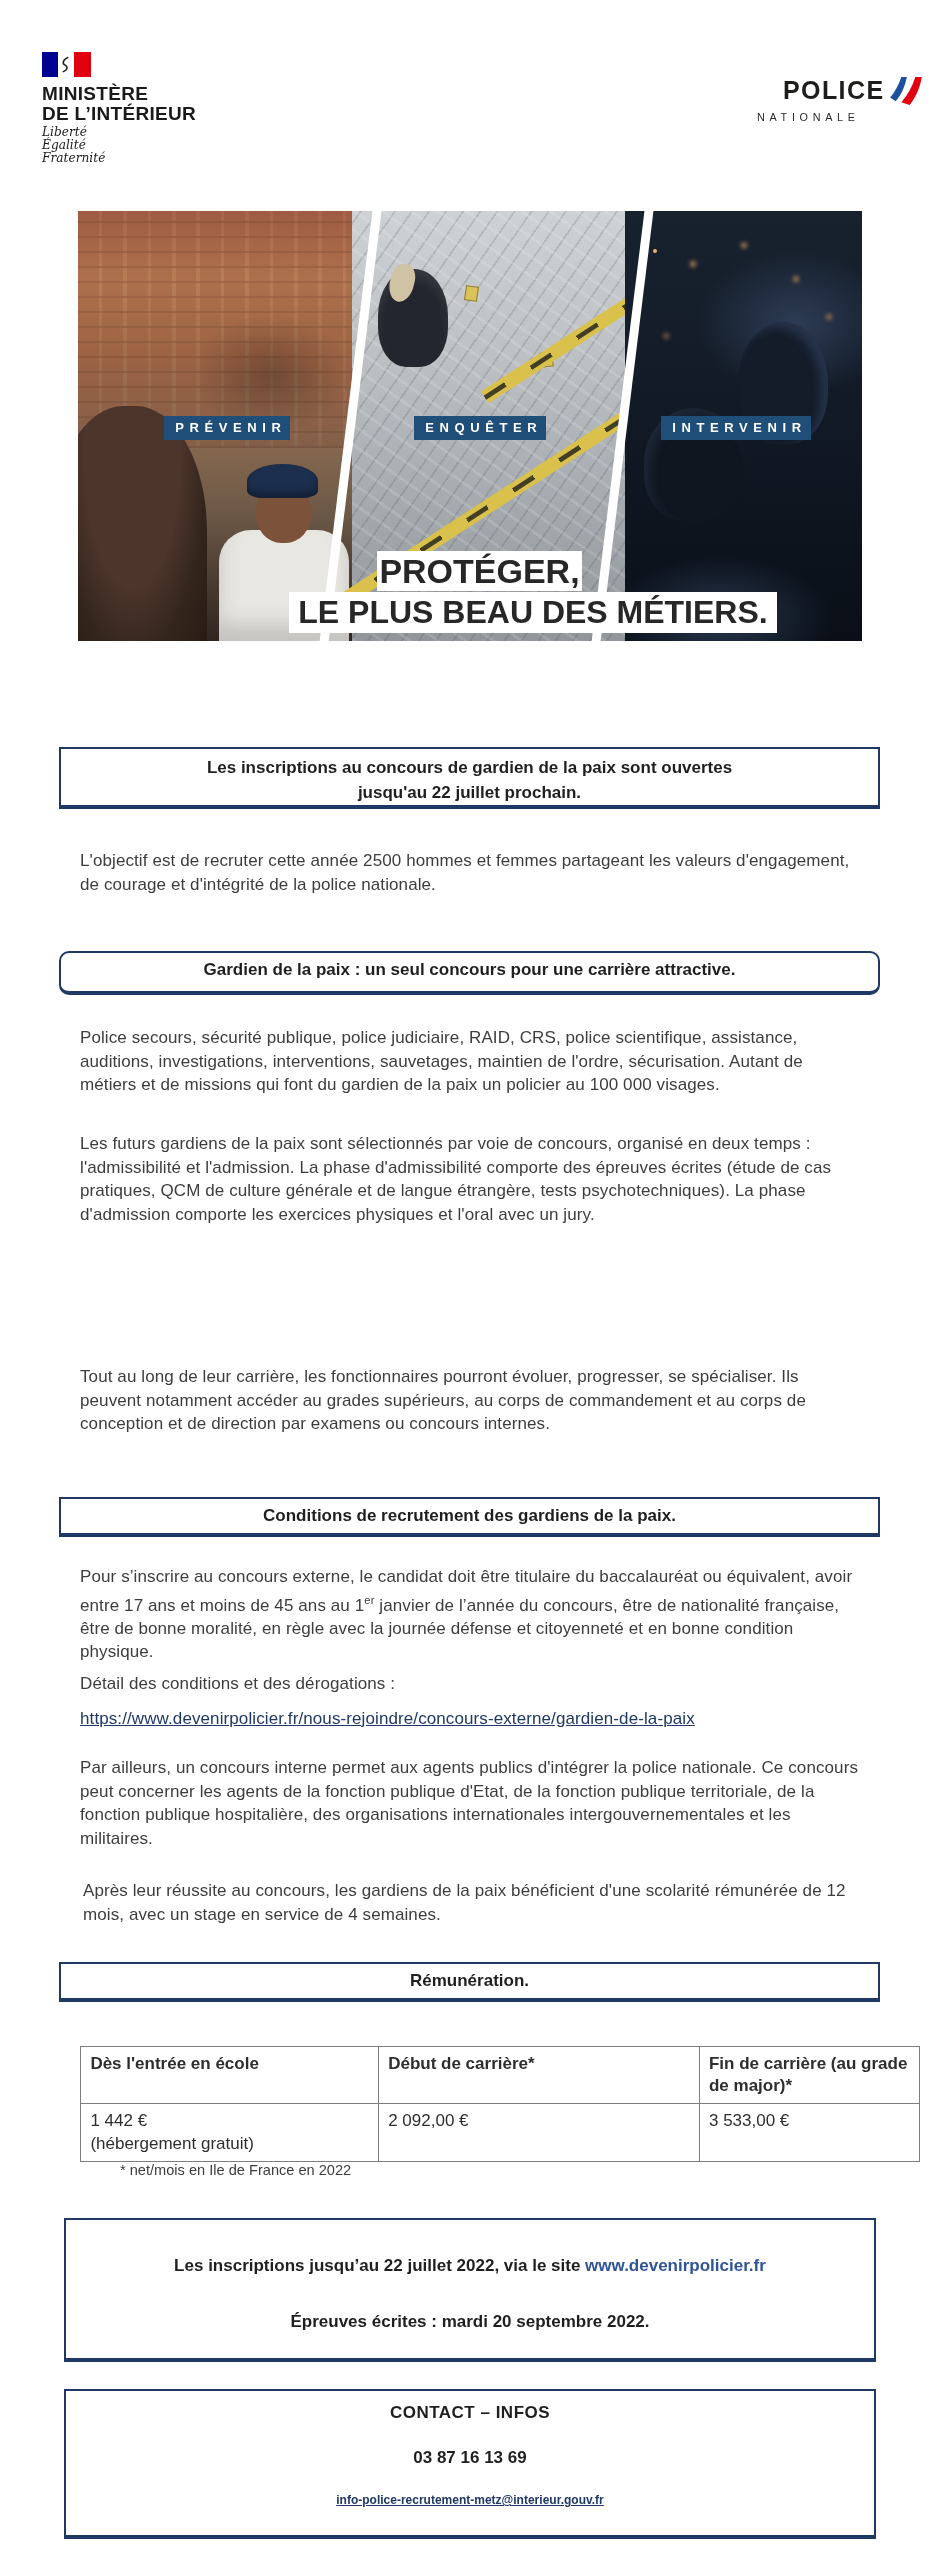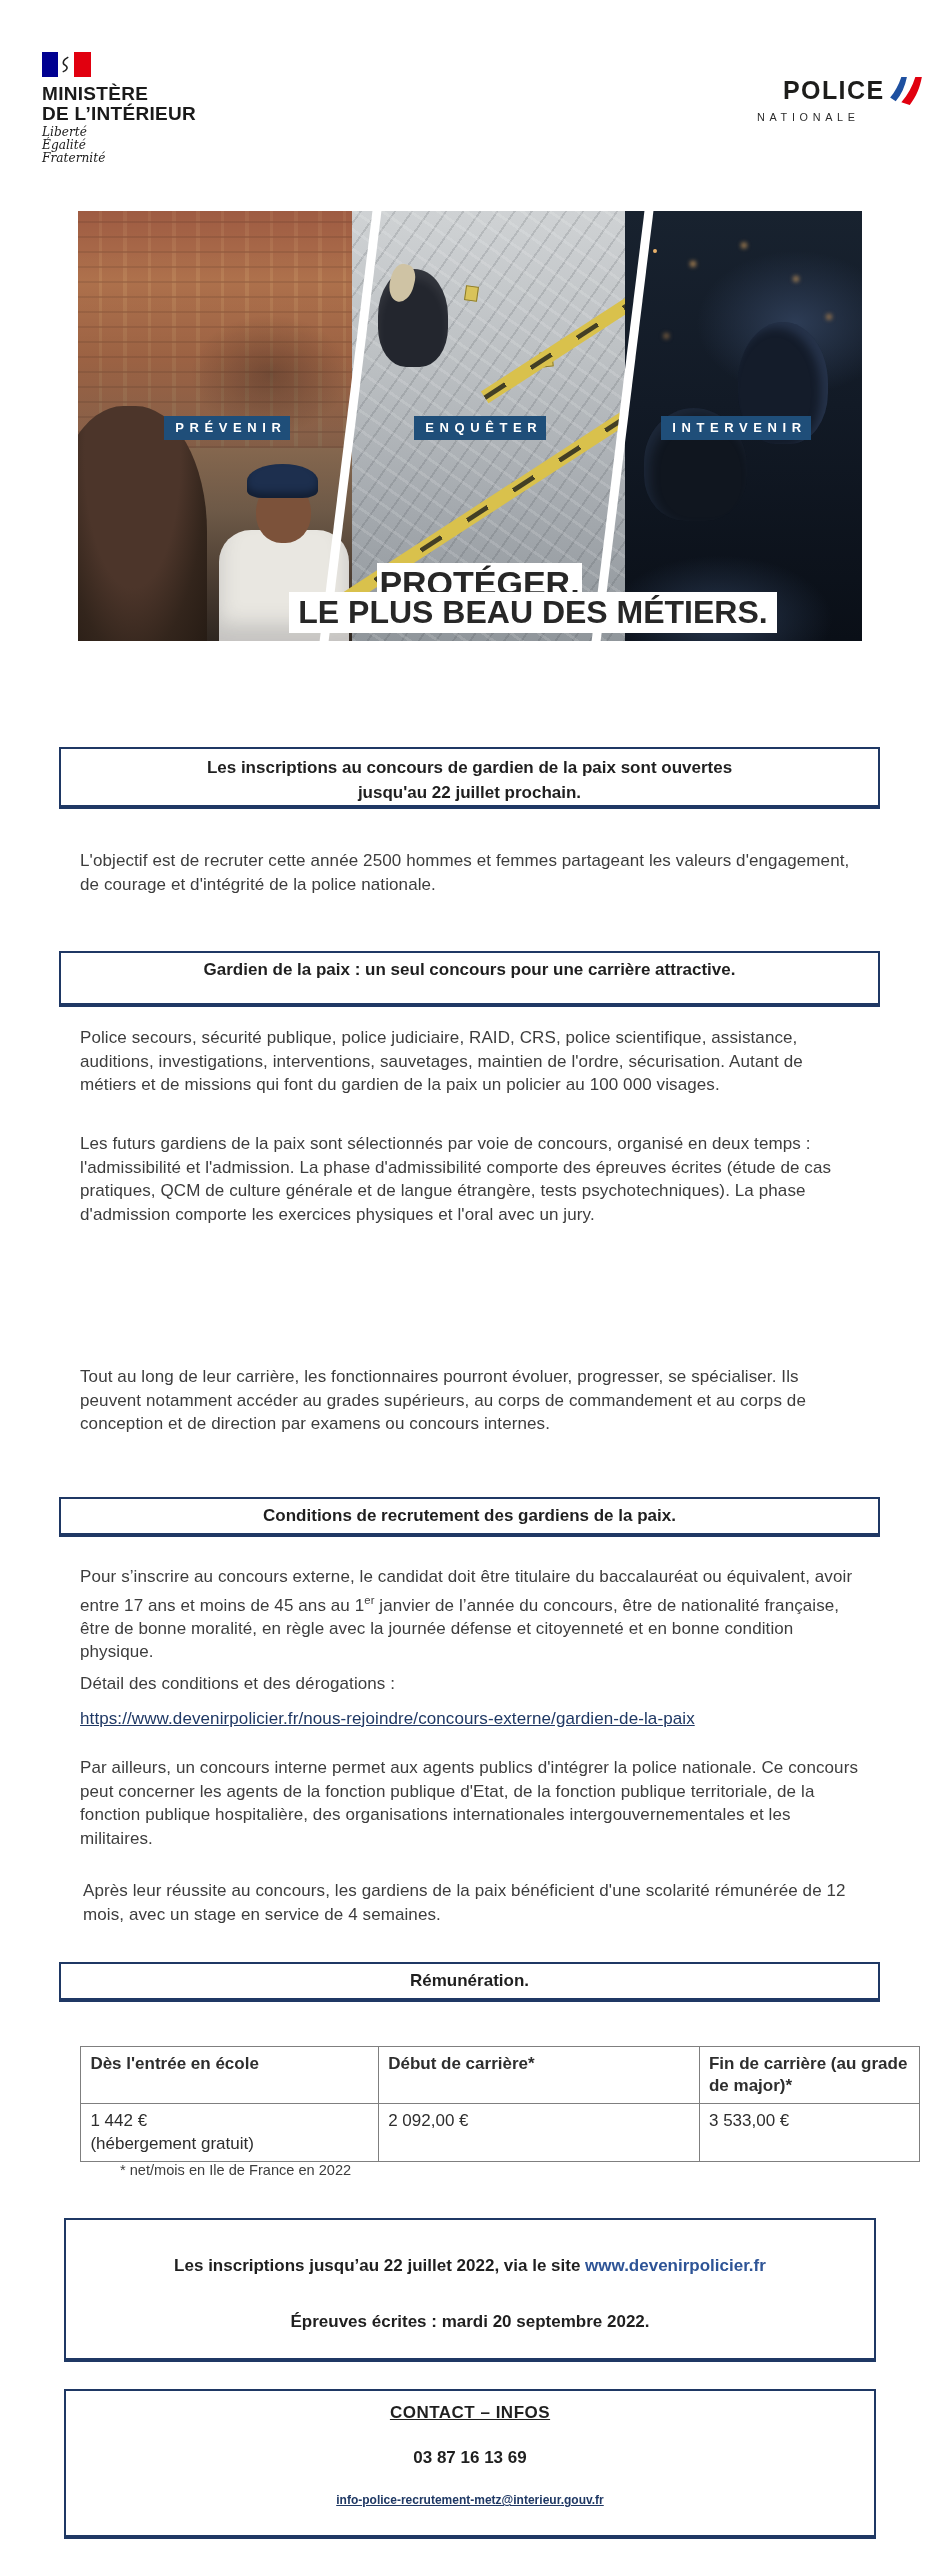--- a/index.html
+++ b/index.html
@@ -76,29 +76,29 @@
     border-radius:48% 52% 40% 40%;box-shadow:inset 5.6px 7.5px 11.3px rgba(80,110,160,.2);}
 
   .hero-sep{position:absolute;top:-11.3px;height:453px;width:8.5px;background:#ffffff;transform:skewX(-7deg);}
   .sep1{left:268px;} .sep2{left:540px;}
 
   .hero-label{position:absolute;top:205px;height:23.5px;line-height:23.5px;background:#1f4e79;color:#ffffff;
     font-weight:bold;font-size:13px;letter-spacing:5.6px;padding:0 3.8px 0 11.3px;white-space:nowrap;}
   .hl1{left:86px;} .hl2{left:336px;} .hl3{left:583px;}
 
   .band{position:absolute;background:#ffffff;text-align:center;color:#272727;font-weight:bold;white-space:nowrap;}
-  .band1{left:299px;top:352px;width:205px;height:40px;font-size:34px;line-height:41px;}
+  .band1{left:299px;top:340px;width:205px;height:40px;font-size:34px;line-height:41px;}
   .band2{left:211px;top:381px;width:488px;height:41px;font-size:32px;line-height:41px;}
 
   
   .banner{position:absolute;left:59px;width:821px;box-sizing:border-box;background:#ffffff;
     border:2.8px solid #1f3864;border-bottom-width:4.7px;text-align:center;
     font-weight:bold;font-size:17px;color:#1f1f1f;}
   .banner1{top:747px;height:62px;padding-top:5.6px;line-height:25px;}
-  .banner2{top:951px;height:56px;line-height:34px;}
+  .banner2{top:951px;height:44px;line-height:34px;border-radius:10px;}
   .banner3{top:1497px;height:40px;line-height:34px;}
   .banner4{top:1962px;height:40px;line-height:34px;}
 
   
   .pbody{position:absolute;left:80px;width:780px;font-size:17px;line-height:23.5px;
     color:#3d3d3d;letter-spacing:0.1px;}
   .p1{top:849px;} .p2{top:1026px;} .p3{top:1132px;} .p4{top:1365px;}
   .p5{top:1565px;} .p6{top:1756px;} .p7{top:1879px;left:83px;}
   .detail-label{top:1672px;}
   .detail-link-wrap{top:1707px;}
@@ -117,21 +117,21 @@
 
   
   .bigbox{position:absolute;left:64px;width:812px;box-sizing:border-box;background:#ffffff;
     border:2.8px solid #1f3864;border-bottom-width:4.7px;text-align:center;
     font-weight:bold;font-size:17px;color:#1f1f1f;}
   .regbox{top:2218px;height:144px;}
   .regbox .l1{margin-top:34px;line-height:23.5px;}
   .regbox .l2{margin-top:32px;line-height:23.5px;}
   .reg-link{color:#2e5496;text-decoration:none;}
   .contactbox{top:2389px;height:150px;}
-  .contactbox .title{margin-top:12.2px;text-decoration:underline;letter-spacing:0.5px;}
+  .contactbox .title{margin-top:12.2px;letter-spacing:0.5px;}
   .contactbox .phone{margin-top:24.4px;}
   .contactbox .email a{color:#1f3864;text-decoration:underline;font-weight:bold;font-size:12px;}
   .contactbox .email{margin-top:21.6px;}
 </style>
 </head>
 <body>
 
 <div id="page">
 
   <div class="ministry">

